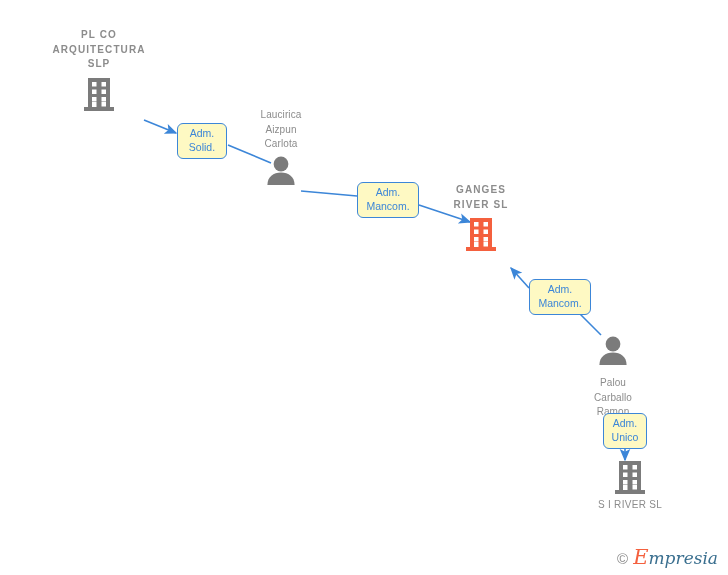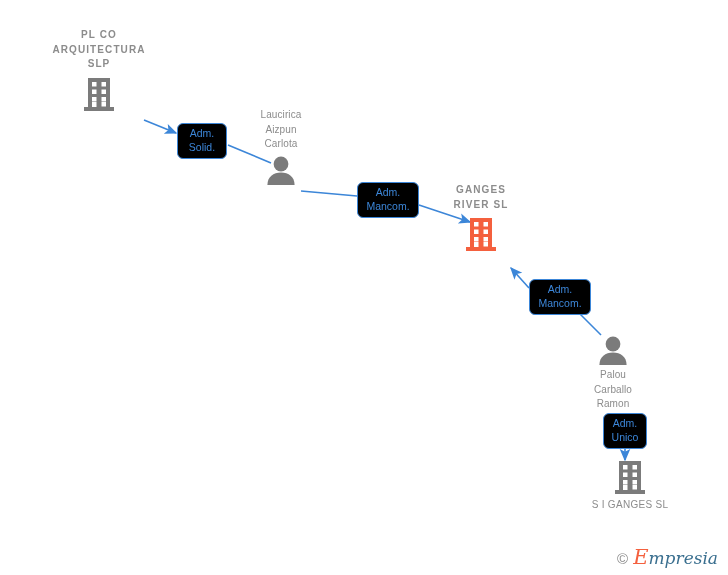--- a/index.html
+++ b/index.html
@@ -45,21 +45,21 @@
     letter-spacing: 0.1px;
   }
   .icon-wrap {
     display: block;
     line-height: 0;
   }
   .edge-box {
     position: absolute;
     border: 1.3px solid #3c86d8;
     border-radius: 6px;
-    background: #000000;
+    background: #fef9c3;
     color: #3c86d8;
     font-size: 10.5px;
     line-height: 13.5px;
     text-align: center;
     padding: 3px 7px 4px 7px;
     white-space: pre-line;
     box-sizing: border-box;
     z-index: 5;
   }
   .watermark {
@@ -170,41 +170,41 @@
     </span>
   </div>
 
   <div class="node" style="left:563px; top:335px; width:100px;">
     <span class="icon-wrap">
       <svg width="32" height="30" viewBox="0 0 32 30">
         <circle cx="16" cy="9" r="7.4" fill="#7b7b7b"></circle>
         <path d="M2.4,30 C2.4,21.6 8.4,17.4 16,17.4 C23.6,17.4 29.6,21.6 29.6,30 Z" fill="#7b7b7b"></path>
       </svg>
     </span>
-    <div class="node-label person" style="margin-top:3px;">Palou
+    <div class="node-label person" style="margin-top:11px;">Palou
 Carballo
 Ramon</div>
   </div>
 
   <div class="node" style="left:565px; top:459px; width:130px;">
     <span class="icon-wrap">
       <svg width="34" height="36" viewBox="0 0 34 36">
         <rect x="6" y="2" width="22" height="29" fill="#7b7b7b"></rect>
         <rect x="2" y="31" width="30" height="4" fill="#7b7b7b"></rect>
         <rect x="10" y="6" width="4.5" height="4.5" fill="#ffffff"></rect>
         <rect x="19.5" y="6" width="4.5" height="4.5" fill="#ffffff"></rect>
         <rect x="10" y="13.5" width="4.5" height="4.5" fill="#ffffff"></rect>
         <rect x="19.5" y="13.5" width="4.5" height="4.5" fill="#ffffff"></rect>
         <rect x="10" y="21" width="4.5" height="4.5" fill="#ffffff"></rect>
         <rect x="19.5" y="21" width="4.5" height="4.5" fill="#ffffff"></rect>
         <rect x="10" y="26" width="4.5" height="5" fill="#ffffff"></rect>
         <rect x="19.5" y="26" width="4.5" height="4.5" fill="#ffffff"></rect>
       </svg>
     </span>
-    <div class="node-label company" style="margin-top:3px; letter-spacing:0.3px; font-weight:normal;">S I GANGES SL</div>
+    <div class="node-label company" style="margin-top:3px; letter-spacing:0.3px; font-weight:normal;">S I RIVER SL</div>
   </div>
 
   <div class="edge-box" style="left:177px; top:123px; width:50px;">Adm.
 Solid.</div>
 
   <div class="edge-box" style="left:357px; top:182px; width:62px;">Adm.
 Mancom.</div>
 
   <div class="edge-box" style="left:529px; top:279px; width:62px;">Adm.
 Mancom.</div>

